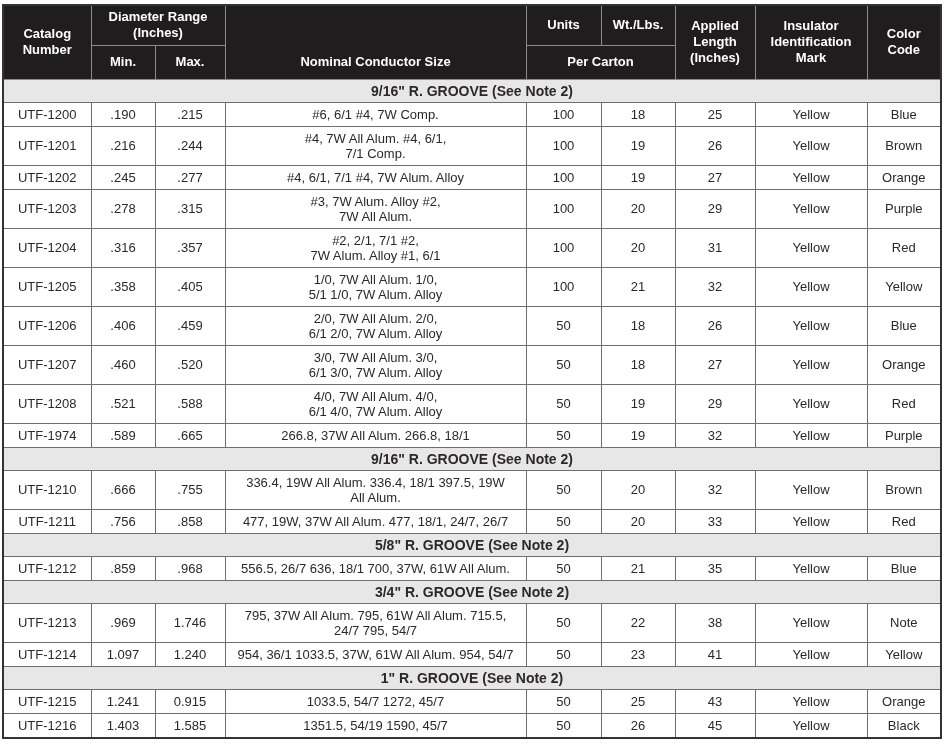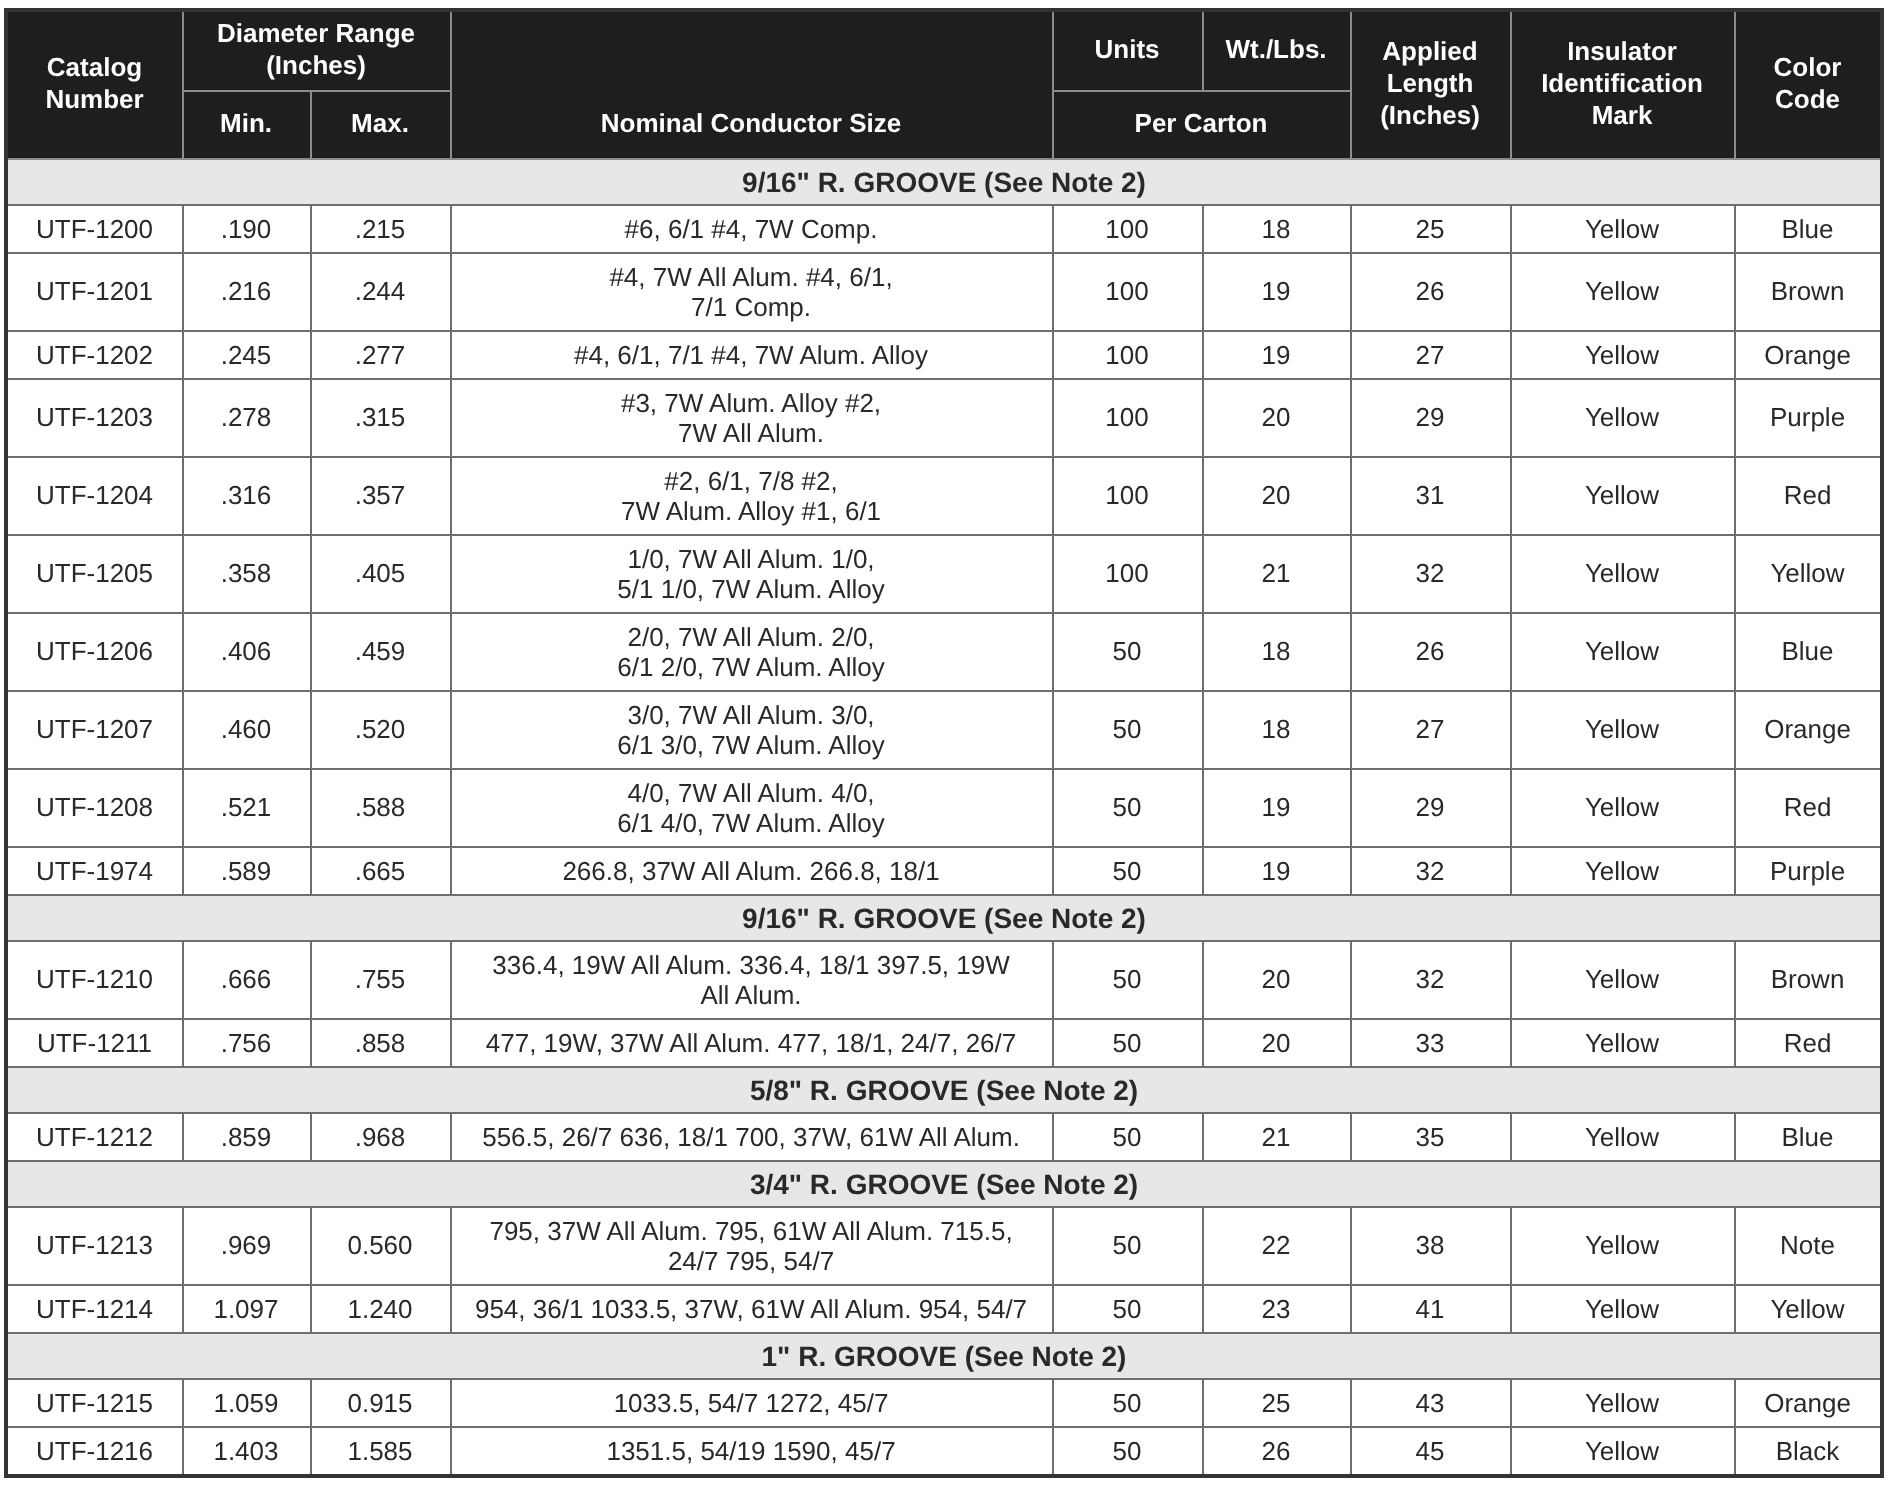--- a/index.html
+++ b/index.html
@@ -148,21 +148,21 @@
         <td>100</td>
         <td>20</td>
         <td>29</td>
         <td>Yellow</td>
         <td>Purple</td>
       </tr>
       <tr>
         <td>UTF-1204</td>
         <td>.316</td>
         <td>.357</td>
-        <td>#2, 6/1, 7/8 #2,
+        <td>#2, 2/1, 7/1 #2,
 7W Alum. Alloy #1, 6/1</td>
         <td>100</td>
         <td>20</td>
         <td>31</td>
         <td>Yellow</td>
         <td>Red</td>
       </tr>
       <tr>
         <td>UTF-1205</td>
         <td>.358</td>
@@ -261,21 +261,21 @@
         <td>35</td>
         <td>Yellow</td>
         <td>Blue</td>
       </tr>
       <tr class="section-row">
         <td colspan="9">3/4" R. GROOVE (See Note 2)</td>
       </tr>
       <tr>
         <td>UTF-1213</td>
         <td>.969</td>
-        <td>0.560</td>
+        <td>1.746</td>
         <td>795, 37W All Alum. 795, 61W All Alum. 715.5,
 24/7 795, 54/7</td>
         <td>50</td>
         <td>22</td>
         <td>38</td>
         <td>Yellow</td>
         <td>Note</td>
       </tr>
       <tr>
         <td>UTF-1214</td>
@@ -286,21 +286,21 @@
         <td>23</td>
         <td>41</td>
         <td>Yellow</td>
         <td>Yellow</td>
       </tr>
       <tr class="section-row">
         <td colspan="9">1" R. GROOVE (See Note 2)</td>
       </tr>
       <tr>
         <td>UTF-1215</td>
-        <td>1.059</td>
+        <td>1.241</td>
         <td>0.915</td>
         <td>1033.5, 54/7 1272, 45/7</td>
         <td>50</td>
         <td>25</td>
         <td>43</td>
         <td>Yellow</td>
         <td>Orange</td>
       </tr>
       <tr>
         <td>UTF-1216</td>

